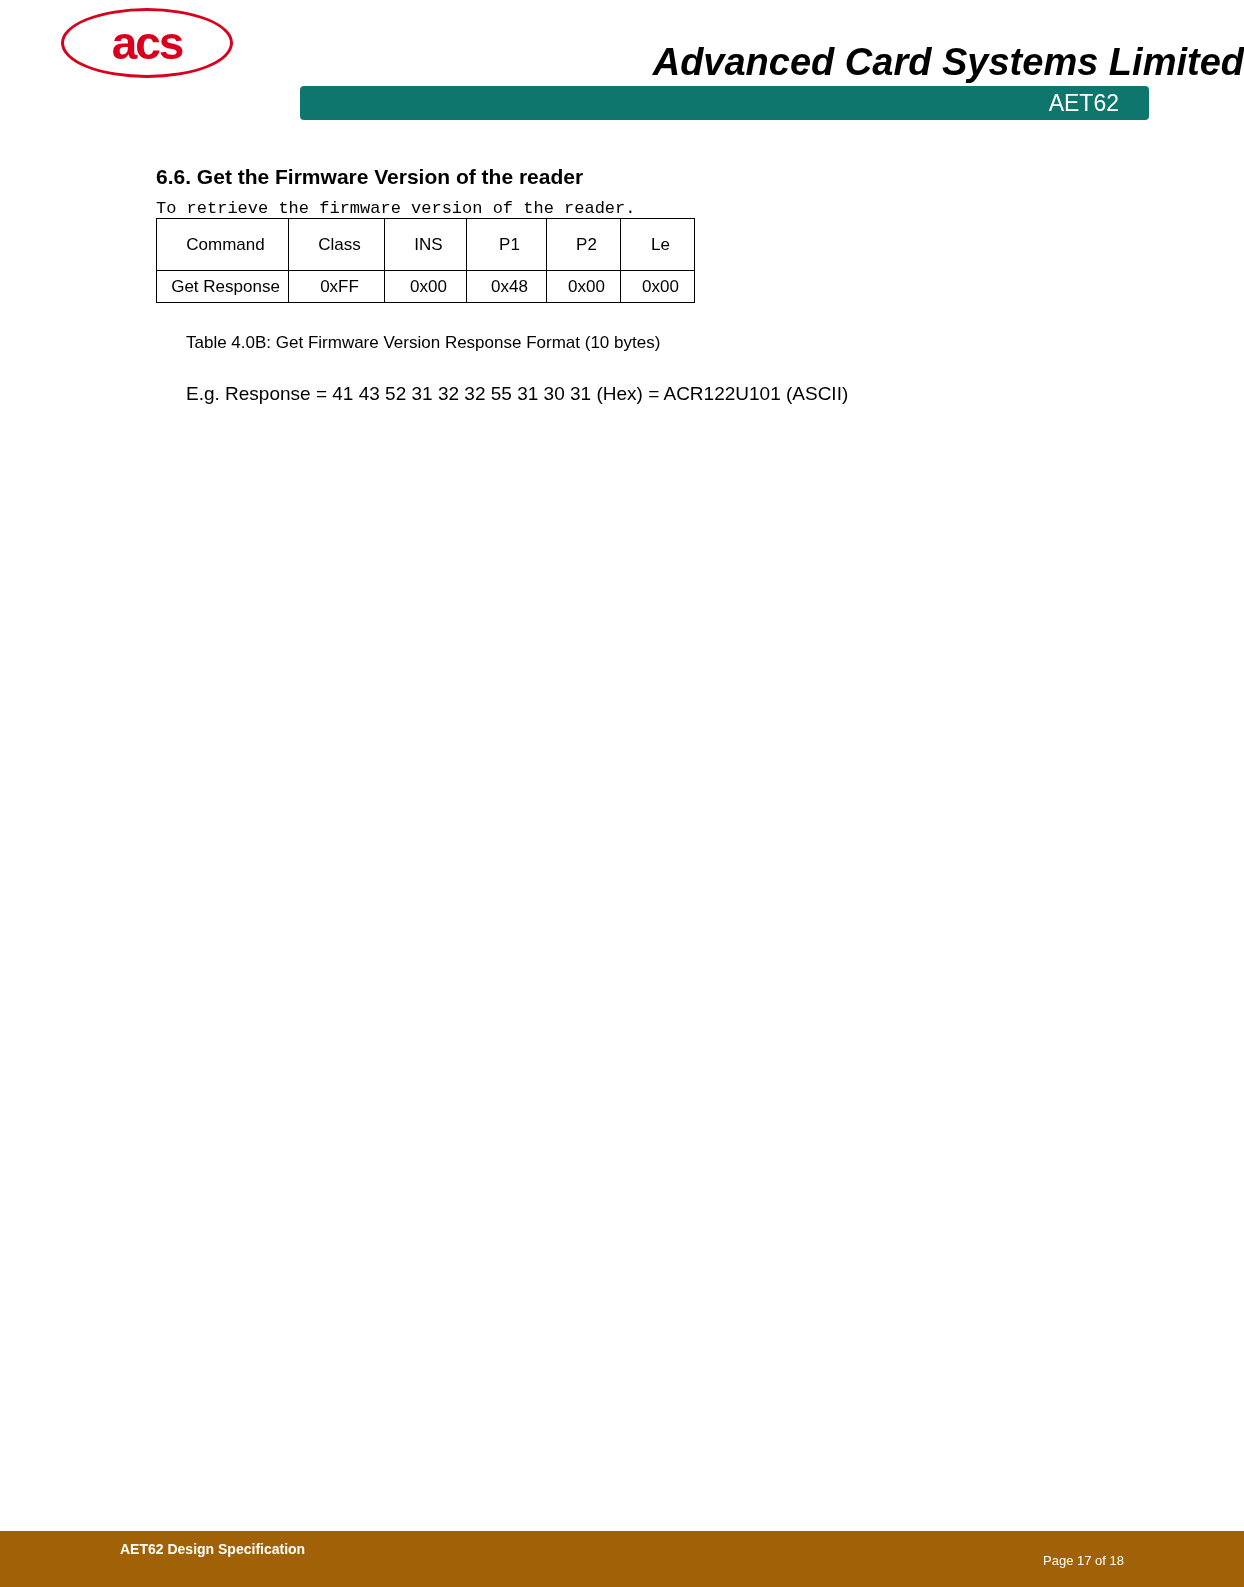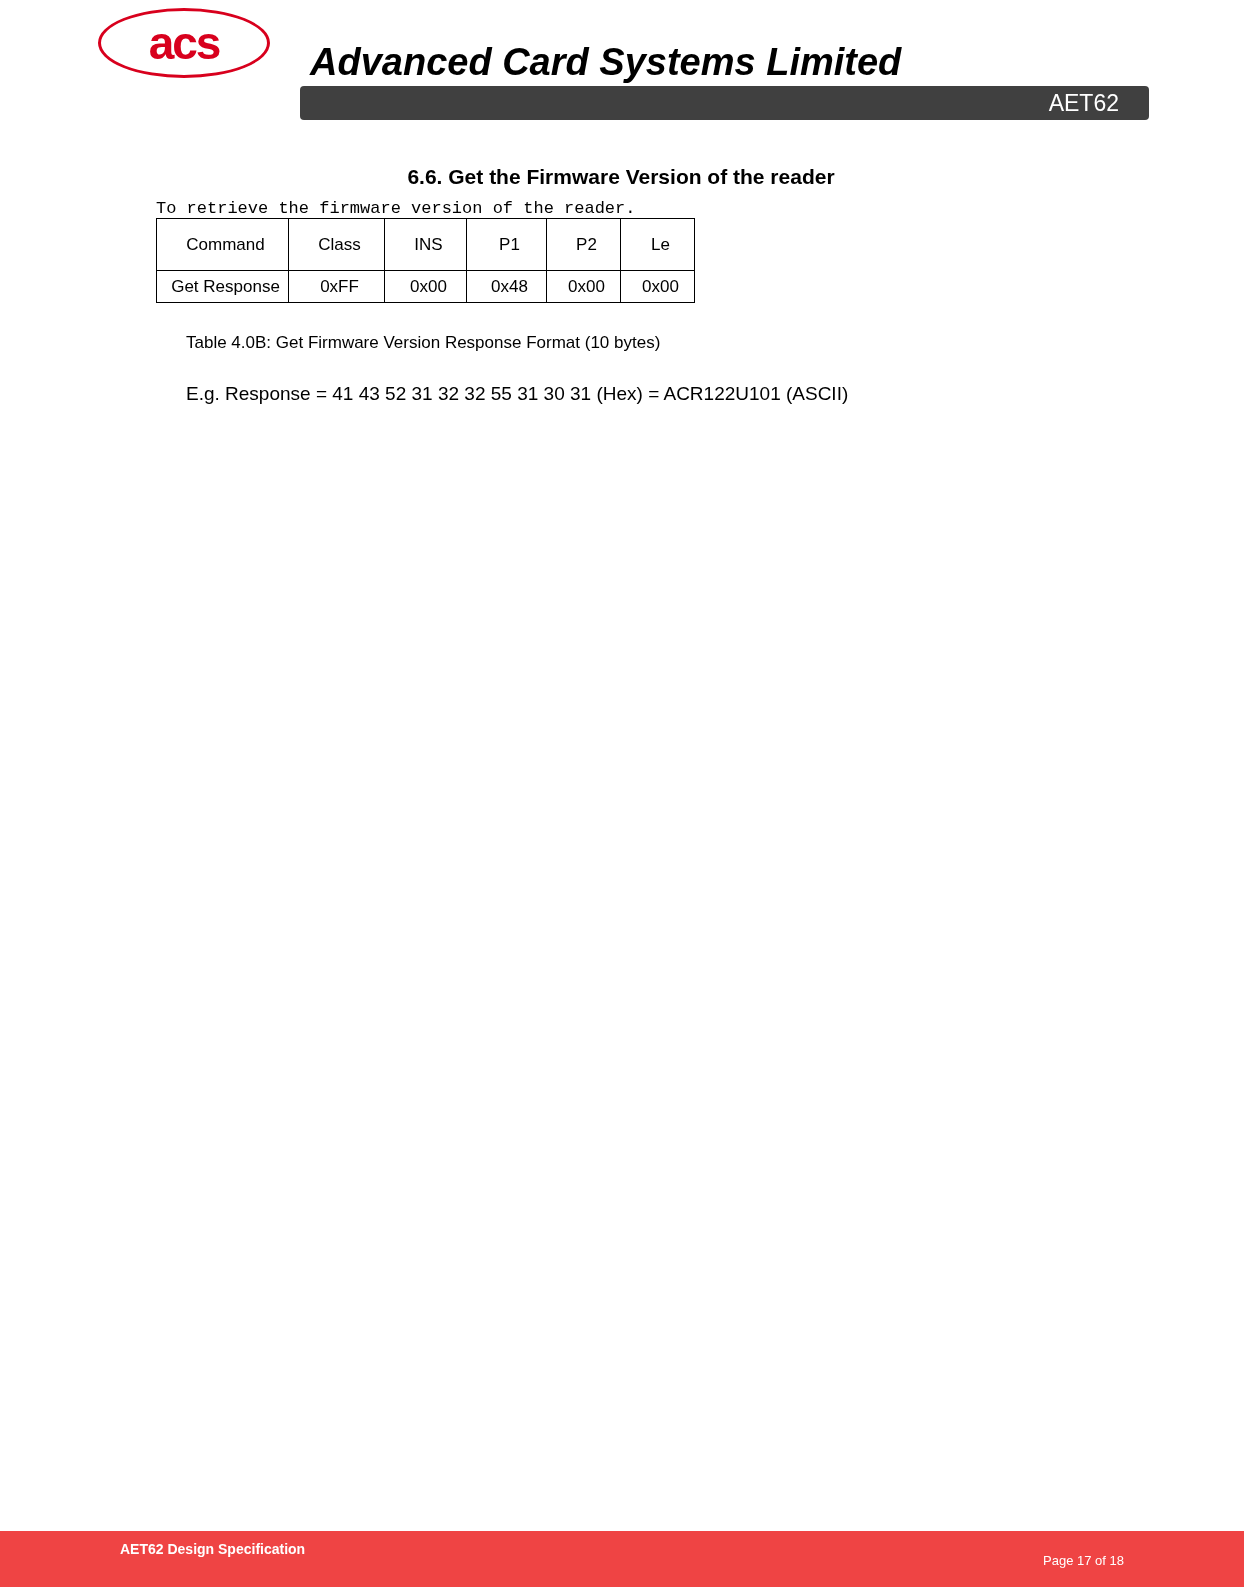--- a/index.html
+++ b/index.html
@@ -9,21 +9,22 @@
       width: 1244px;
       height: 1587px;
       position: relative;
     }
     .header {
       padding-top: 2px;
     }
     .header-top {
       display: flex;
       align-items: center;
-      padding-left: 98px;
+      padding-left: 61px;
+      text-align: right;
     }
     .logo-wrap {
       width: 172px;
       height: 70px;
       border: 3px solid #d8001d;
       border-radius: 50%;
       display: flex;
       align-items: center;
       justify-content: center;
       margin-right: 40px;
@@ -39,21 +40,21 @@
     .company-name {
       font-size: 38px;
       font-weight: 900;
       font-style: italic;
       color: #000;
       letter-spacing: 0px;
       flex: 1;
       margin-top: 39px;
     }
     .red-band {
-      background: #404040;
+      background: #0f766e;
       height: 34px;
       margin-top: 2px;
       margin-left: 300px;
       margin-right: 95px;
       border-radius: 4px 4px 4px 4px;
       text-align: right;
       color: #fff;
       font-size: 23px;
       padding-right: 30px;
       line-height: 34px;
@@ -61,21 +62,20 @@
     .content {
       position: absolute;
       left: 156px;
       top: 165px;
       width: 930px;
     }
     .section-heading {
       font-size: 21px;
       font-weight: bold;
       margin-bottom: 10px;
-      text-align: center;
     }
     .intro {
       font-size: 17px;
       font-family: Liberation Mono, monospace;
     }
     .table-caption {
       font-size: 17px;
       margin-left: 30px;
       margin-bottom: 0px;
     }
@@ -107,21 +107,21 @@
       font-size: 19px;
       margin-top: 30px;
       margin-left: 30px;
     }
     .footer {
       position: absolute;
       left: 0;
       right: 0;
       bottom: 0;
       height: 56px;
-      background: #ef4444;
+      background: #a16207;
       color: #fff;
     }
     .footer-inner {
       position: relative;
       height: 100%;
       padding-left: 120px;
       padding-right: 120px;
       padding-top: 10px;
       font-size: 14px;
     }

